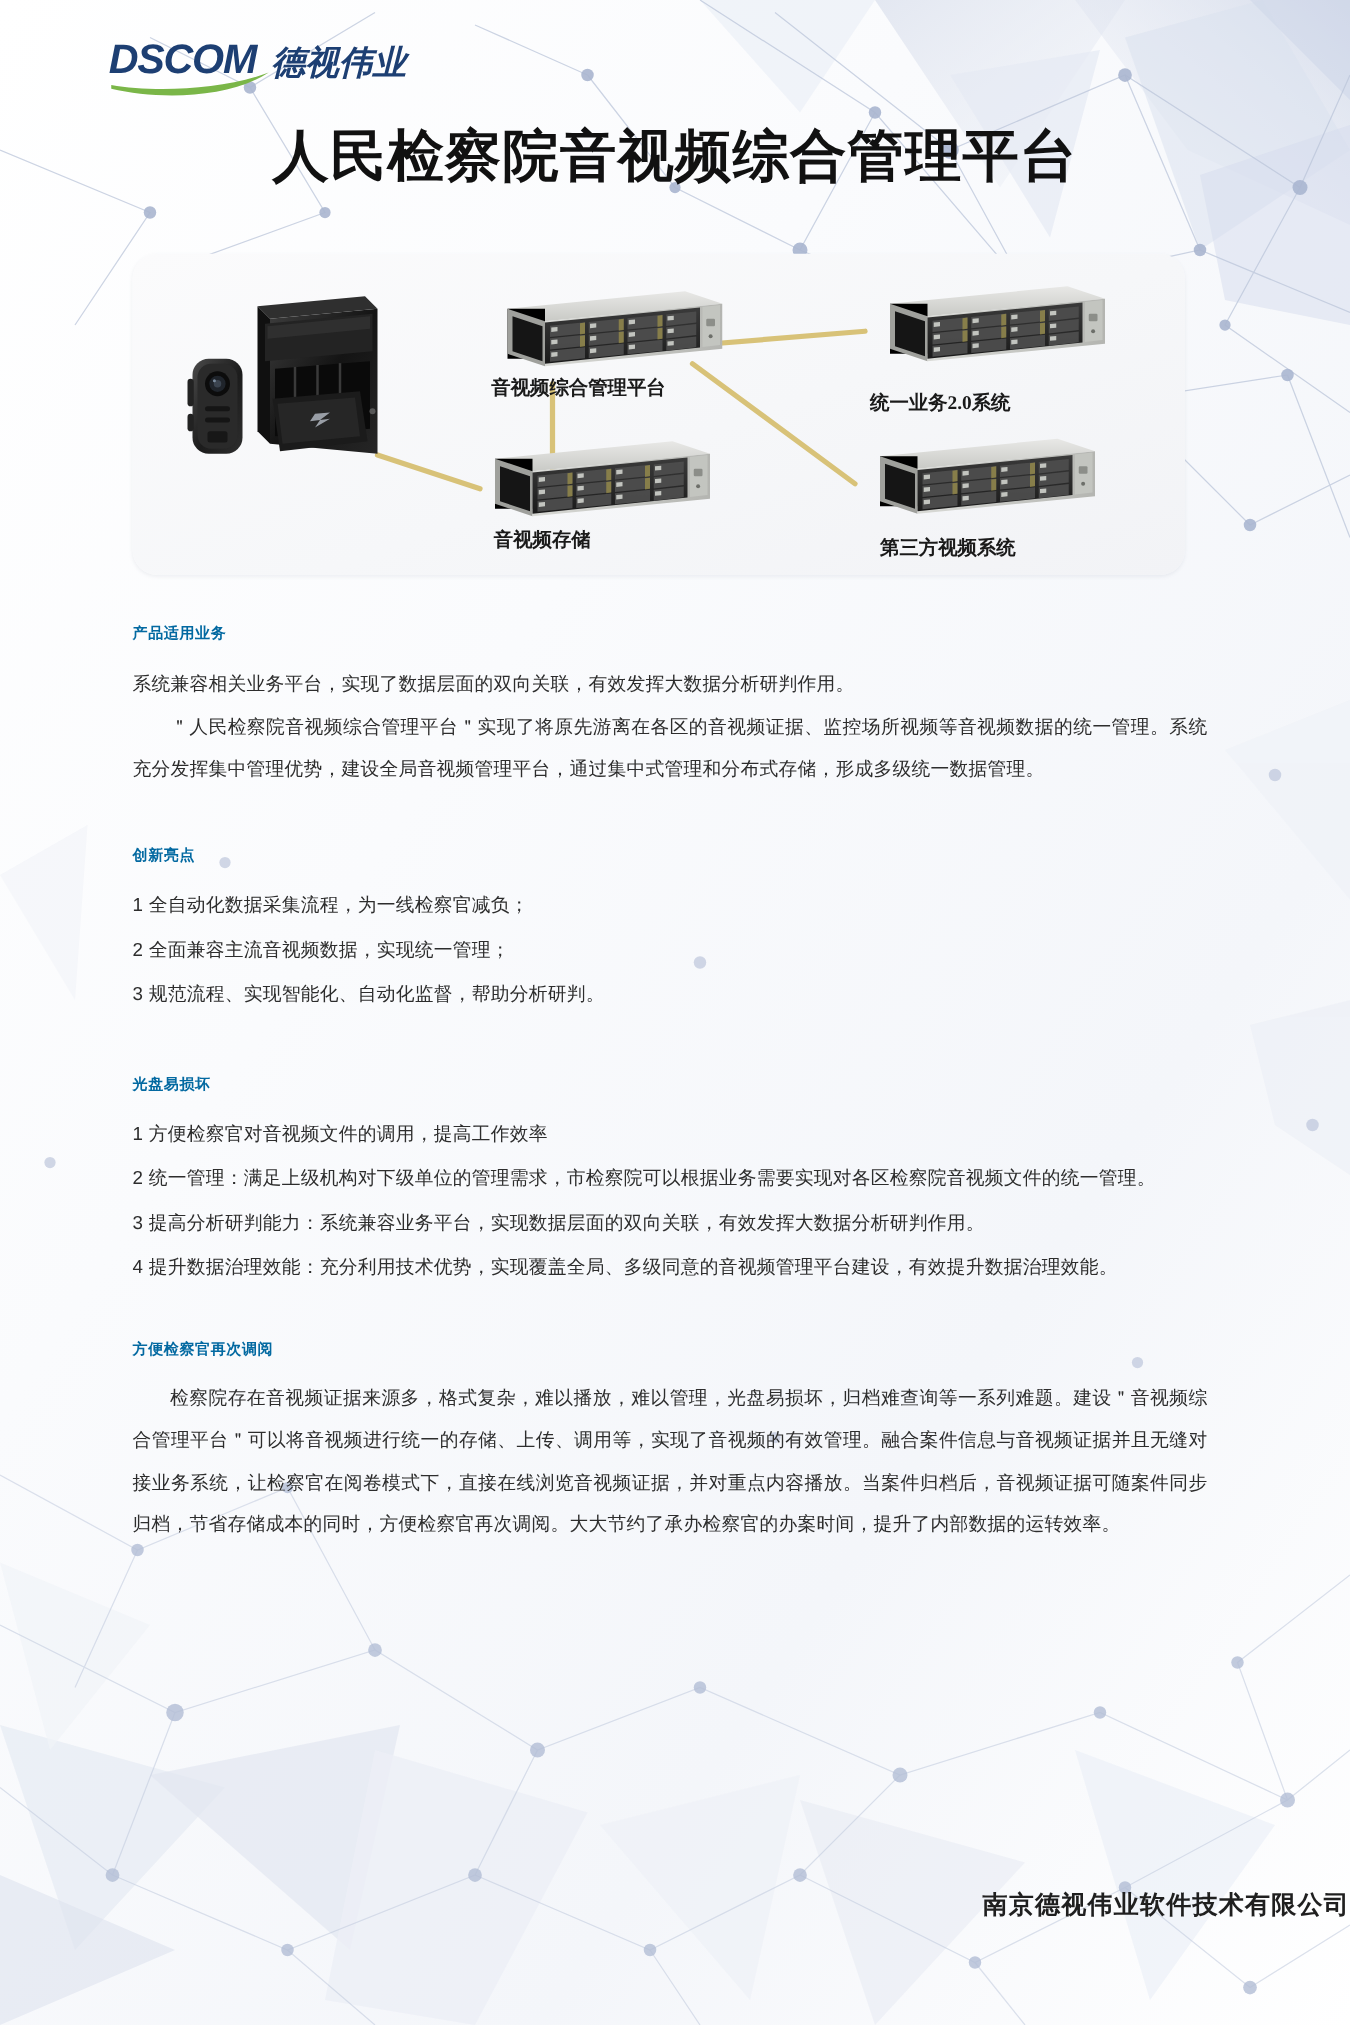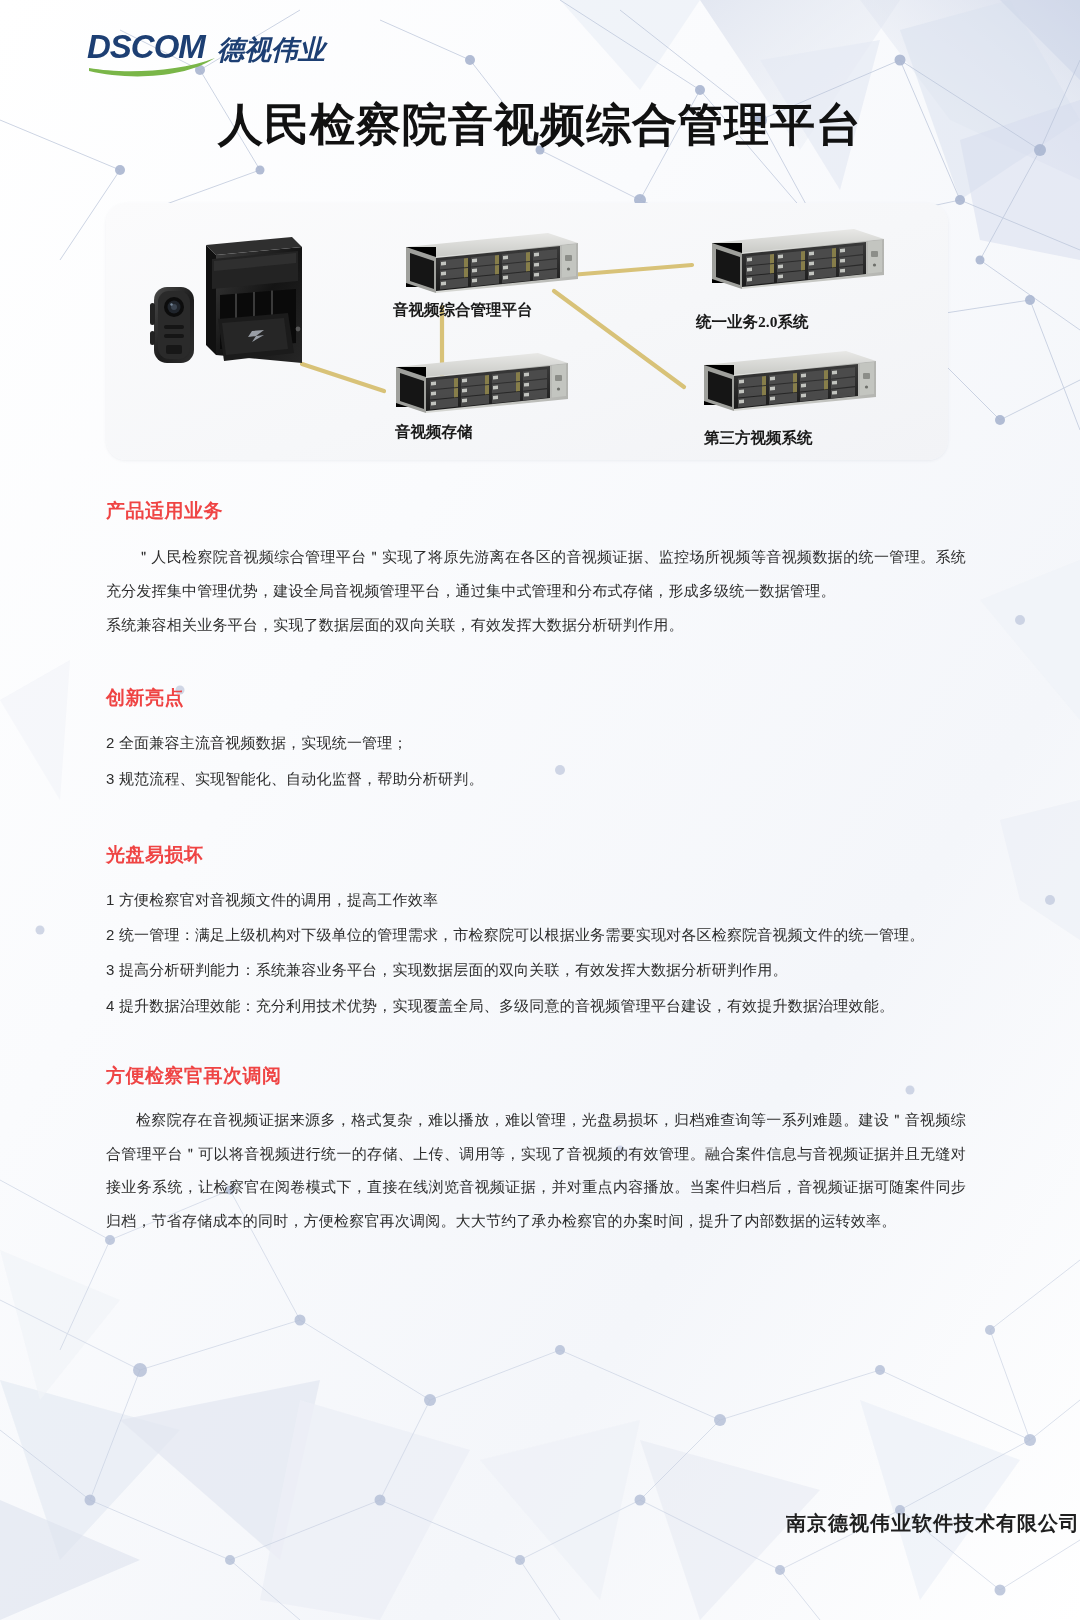--- a/index.html
+++ b/index.html
@@ -42,23 +42,23 @@
     box-shadow:0 1px 3px rgba(120,130,150,.10);
     overflow:hidden;
   }
   .diagram-svg{ display:block; }
 
   
   .content{
     position:absolute; left:106px; top:498px; width:860px;
   }
   h2.sec{
-    font-size:19px;
+    font-size:12px;
     font-weight:bold;
-    color:#ef4444;
+    color:#0369a1;
     letter-spacing:.5px;
     margin:0 0 18px 0;
   }
   .sec-block{ margin-bottom:34px; }
   p.body{
     font-size:15px;
     line-height:2.25;
     color:#2d2d2d;
     text-align:justify;
     margin:0;
@@ -393,26 +393,27 @@
         <use href="#rack" x="580" y="146" width="190" height="66"></use>
       </g>
       <text class="dlabel" x="598" y="240">第三方视频系统</text>
     </svg>
   </div>
 
   <div class="content">
 
     <section class="sec-block" id="sec-apply">
       <h2 class="sec">产品适用业务</h2>
+      <p class="body">系统兼容相关业务平台，实现了数据层面的双向关联，有效发挥大数据分析研判作用。</p>
       <p class="body indent">＂人民检察院音视频综合管理平台＂实现了将原先游离在各区的音视频证据、监控场所视频等音视频数据的统一管理。系统充分发挥集中管理优势，建设全局音视频管理平台，通过集中式管理和分布式存储，形成多级统一数据管理。</p>
-      <p class="body">系统兼容相关业务平台，实现了数据层面的双向关联，有效发挥大数据分析研判作用。</p>
     </section>
 
     <section class="sec-block" id="sec-innov">
       <h2 class="sec">创新亮点</h2>
+      <p class="item">1 全自动化数据采集流程，为一线检察官减负；</p>
       <p class="item">2 全面兼容主流音视频数据，实现统一管理；</p>
       <p class="item">3 规范流程、实现智能化、自动化监督，帮助分析研判。</p>
     </section>
 
     <section class="sec-block" id="sec-solve">
       <h2 class="sec">光盘易损坏</h2>
       <p class="item">1 方便检察官对音视频文件的调用，提高工作效率</p>
       <p class="item">2 统一管理：满足上级机构对下级单位的管理需求，市检察院可以根据业务需要实现对各区检察院音视频文件的统一管理。</p>
       <p class="item">3 提高分析研判能力：系统兼容业务平台，实现数据层面的双向关联，有效发挥大数据分析研判作用。</p>
       <p class="item">4 提升数据治理效能：充分利用技术优势，实现覆盖全局、多级同意的音视频管理平台建设，有效提升数据治理效能。</p>

